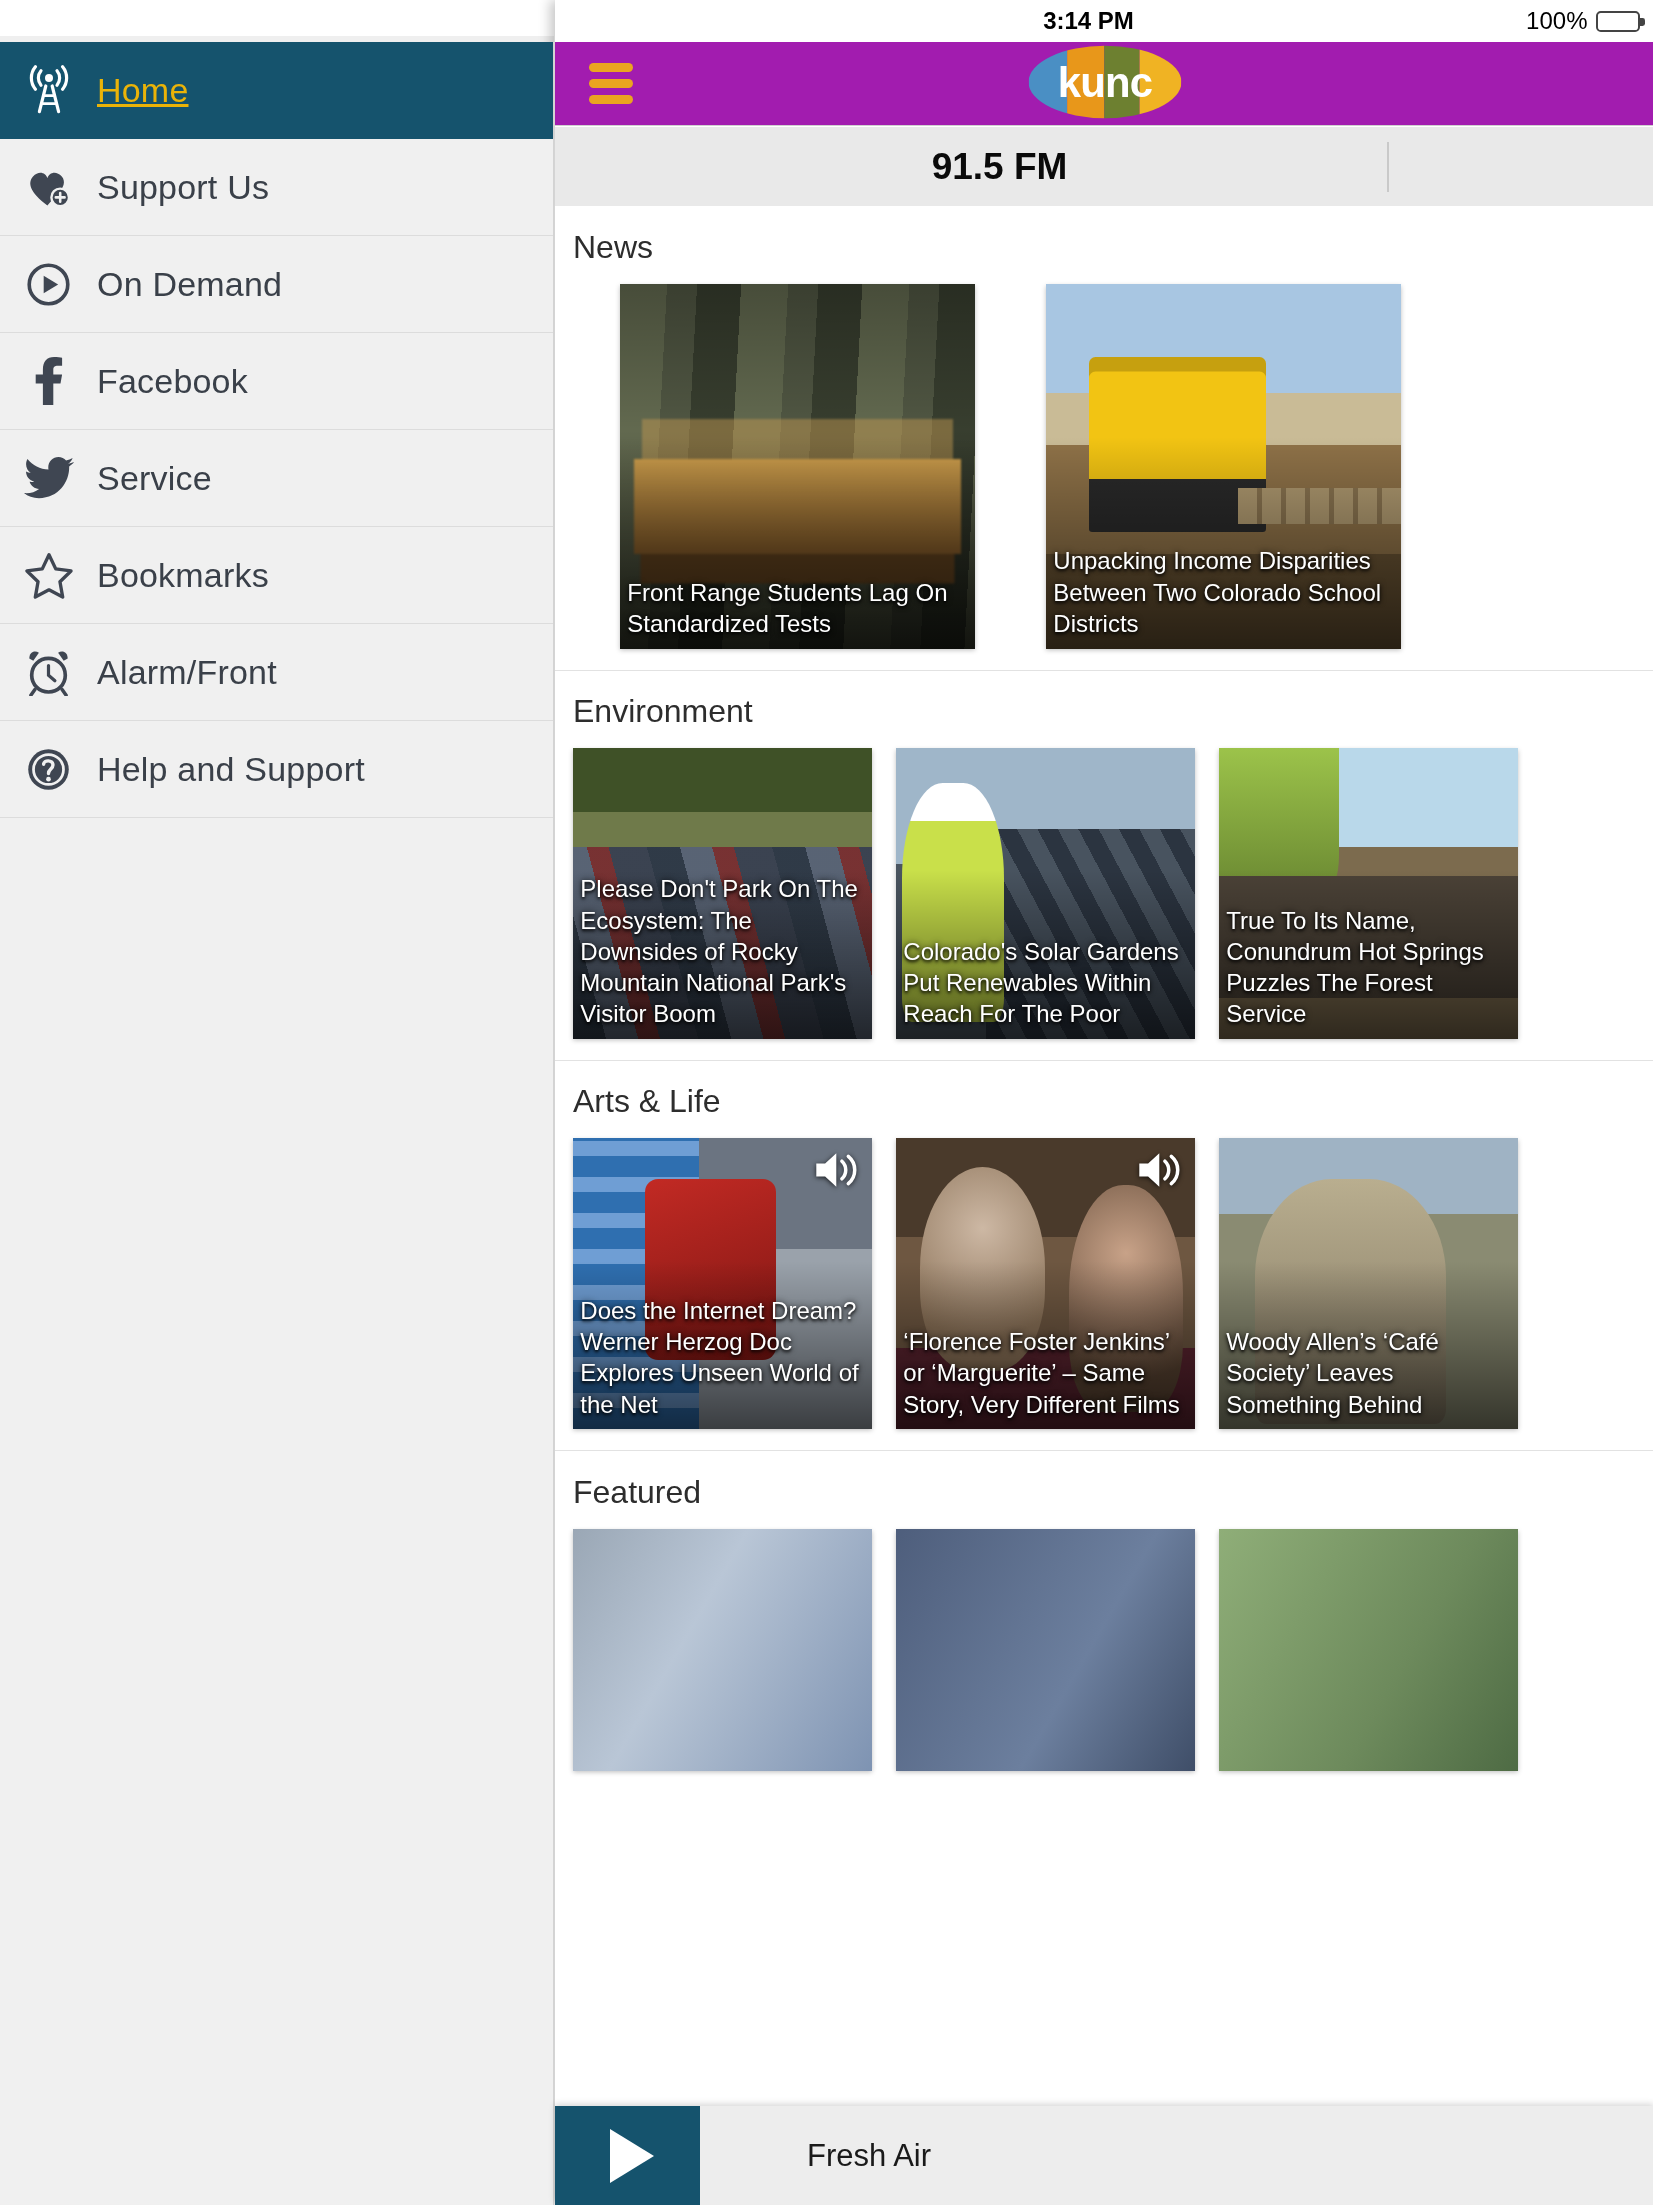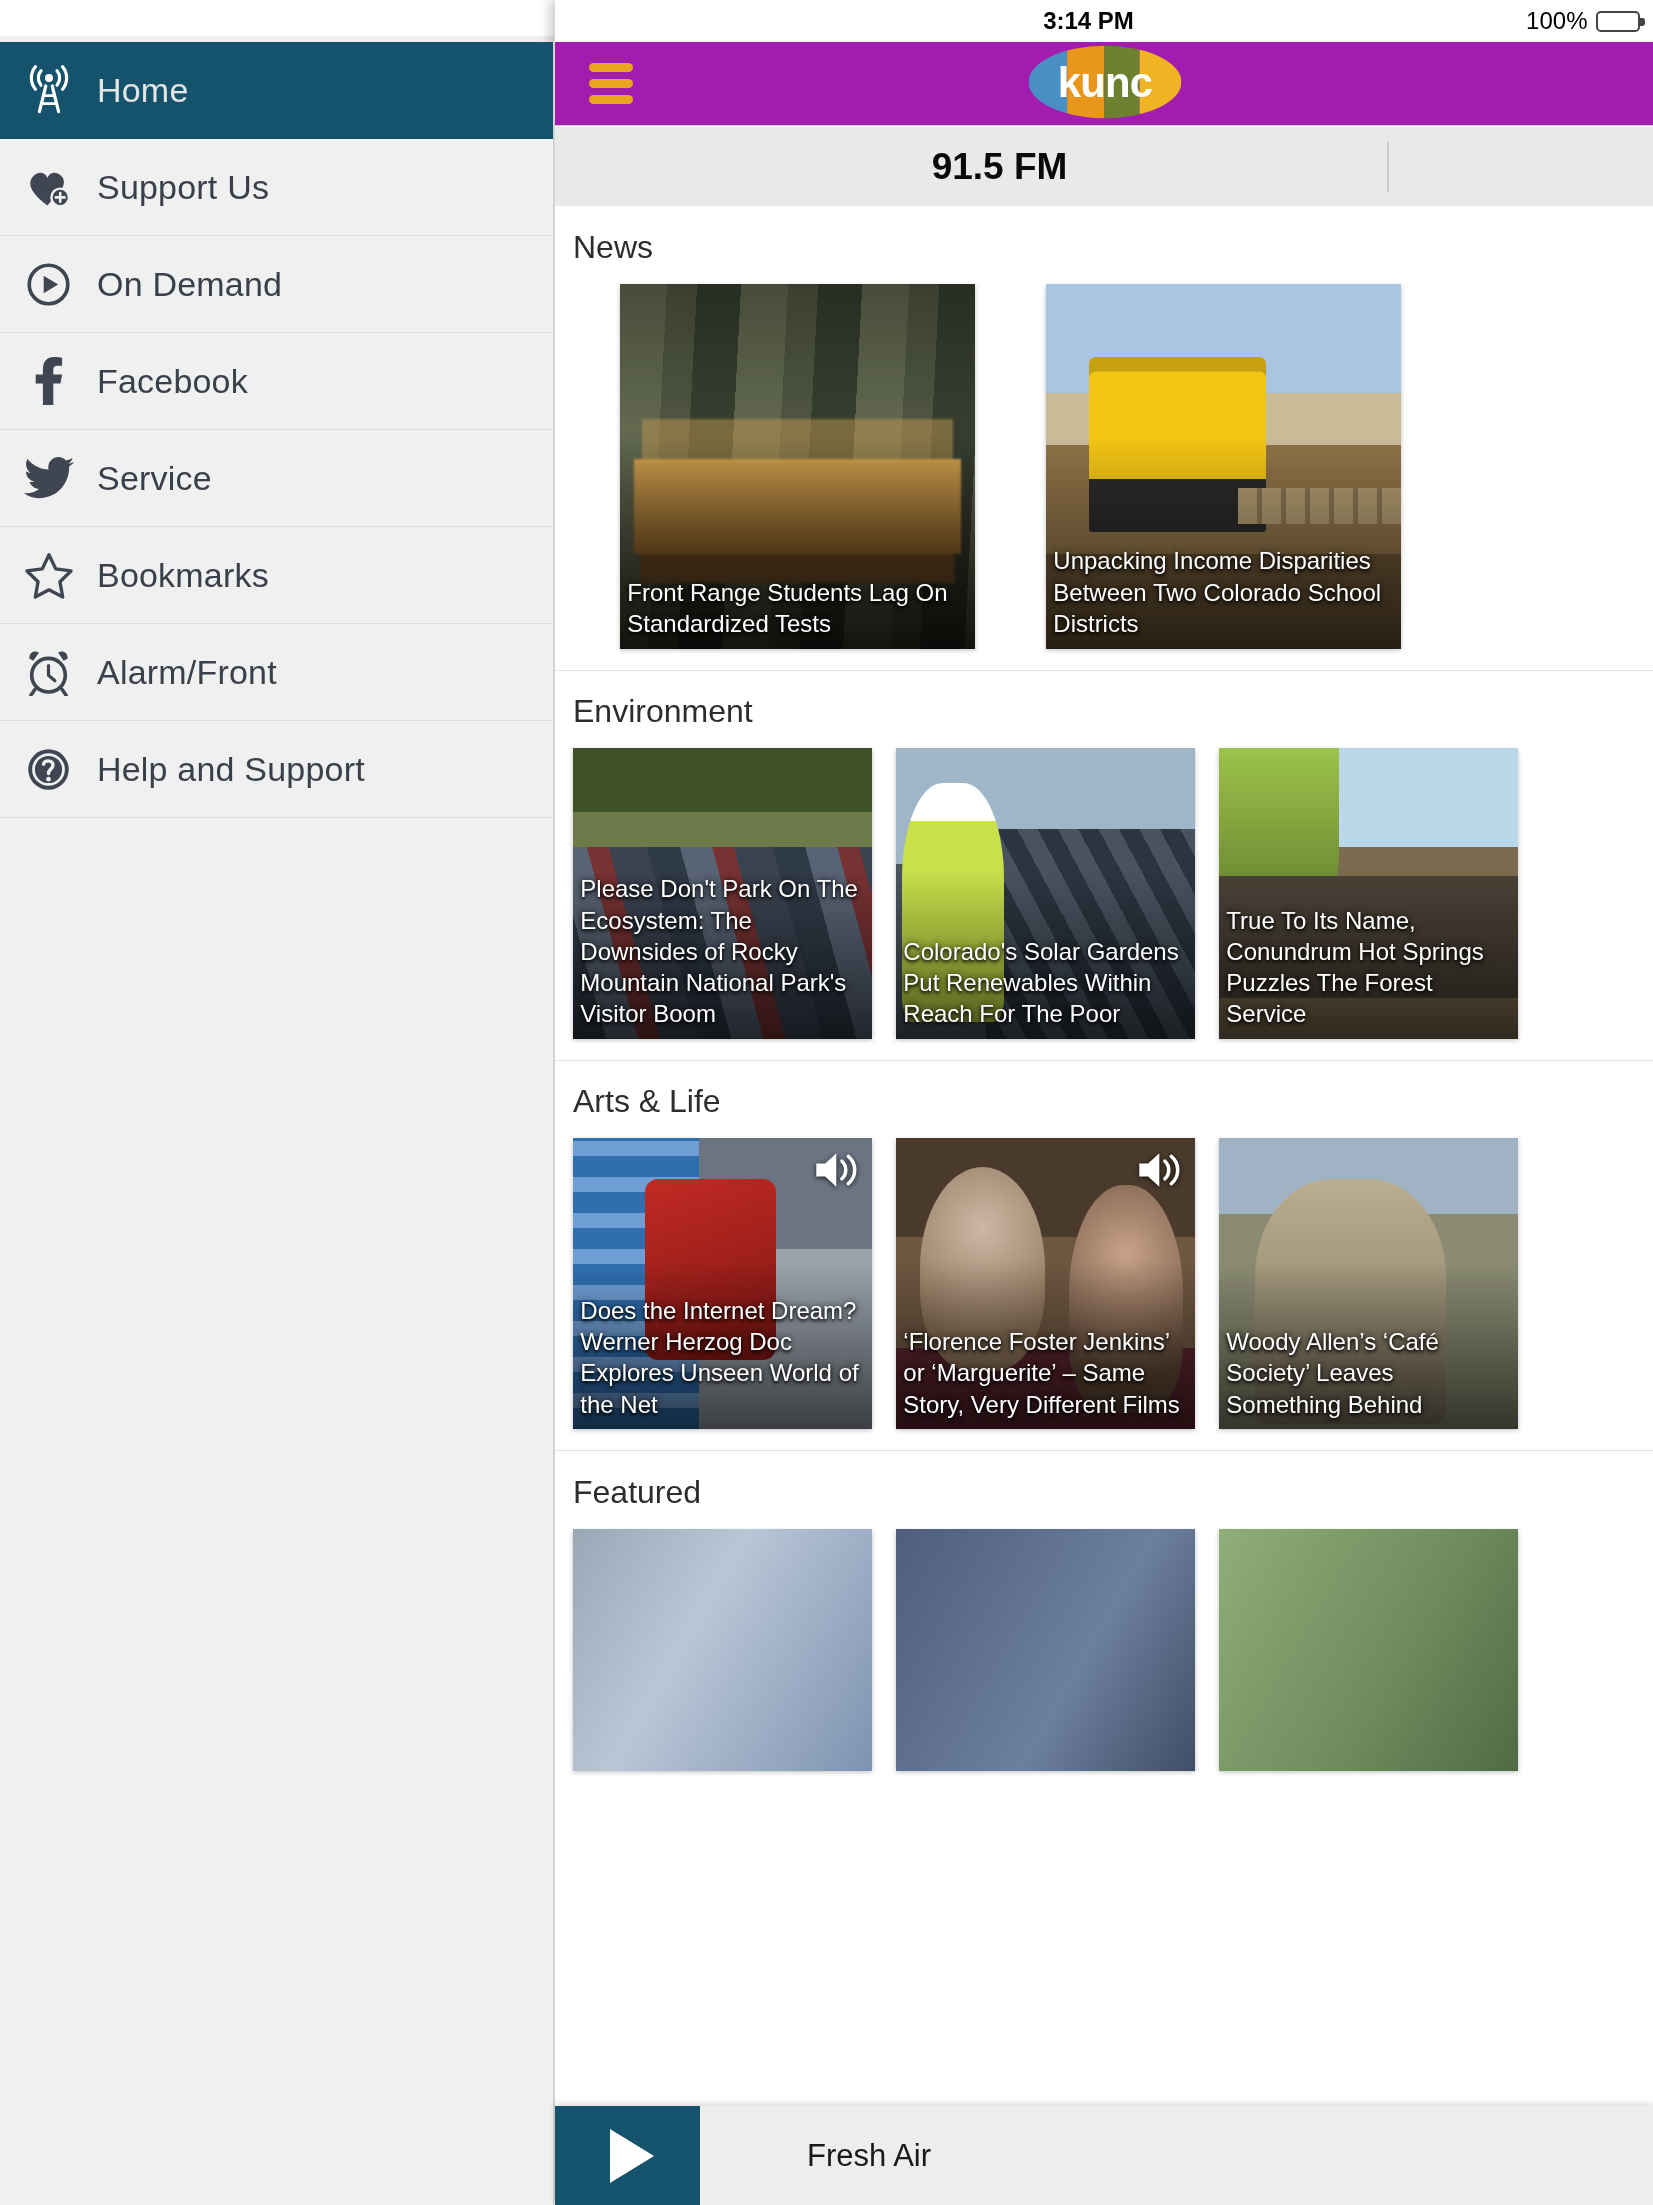--- a/index.html
+++ b/index.html
@@ -35,21 +35,21 @@
   }
   .drawer-item.active { background: #15536d; border-bottom-color: #15536d; }
   .drawer-icon {
     width: 97px; min-width: 97px; display: flex; align-items: center; justify-content: center;
     color: #3f4652;
   }
   .drawer-item.active .drawer-icon { color: #ffffff; }
   .drawer-label {
     font-size: 34px; color: #3a4049; font-weight: 400; letter-spacing: 0.2px;
   }
-  .drawer-item.active .drawer-label { color: #e5e5e5; }
+  .drawer-item.active .drawer-label { color: #eab308; text-decoration: underline; }
   .drawer-filler { background: #f0f0f0; flex: 1; }
 
   
   .pane {
     position: absolute; left: 555px; top: 0; width: 1099px; height: 2205px;
     background: #ffffff; overflow: hidden;
     box-shadow: -4.8px 0 11.3px rgba(0,0,0,0.22);
   }
   
   .statusbar-right {

